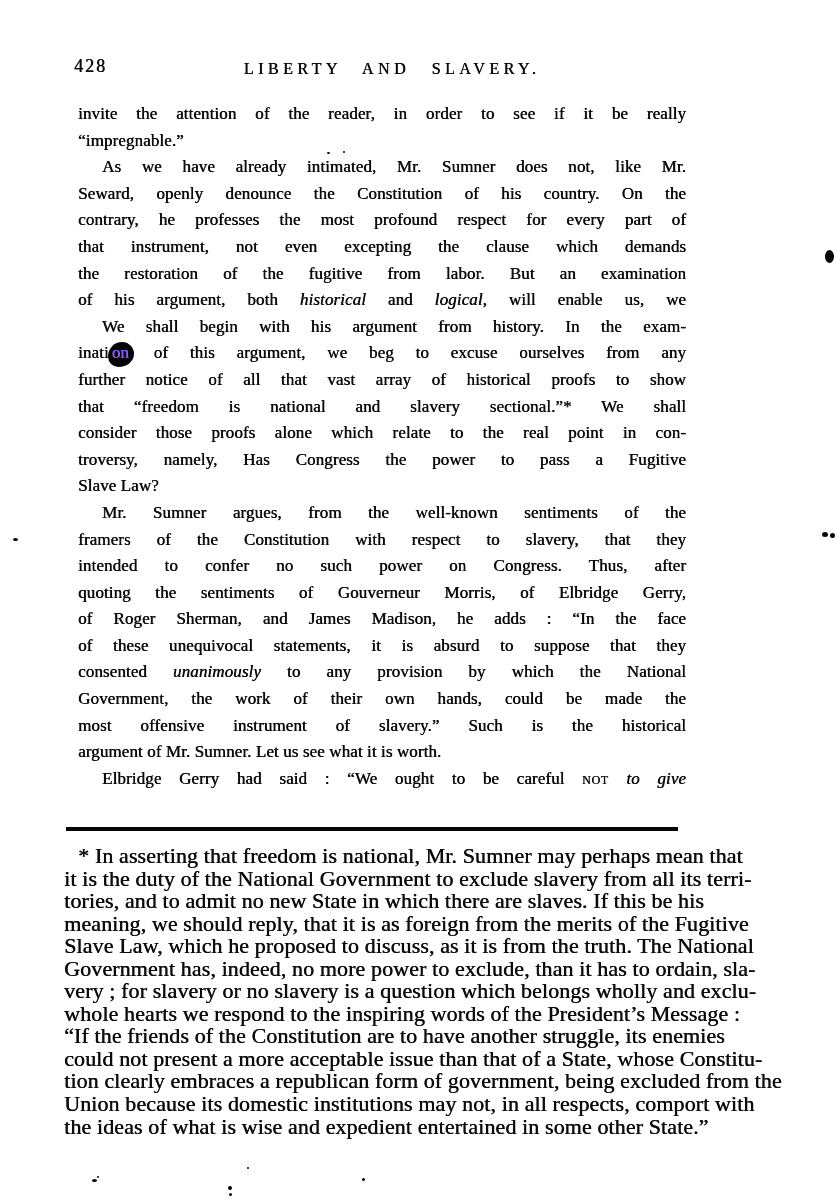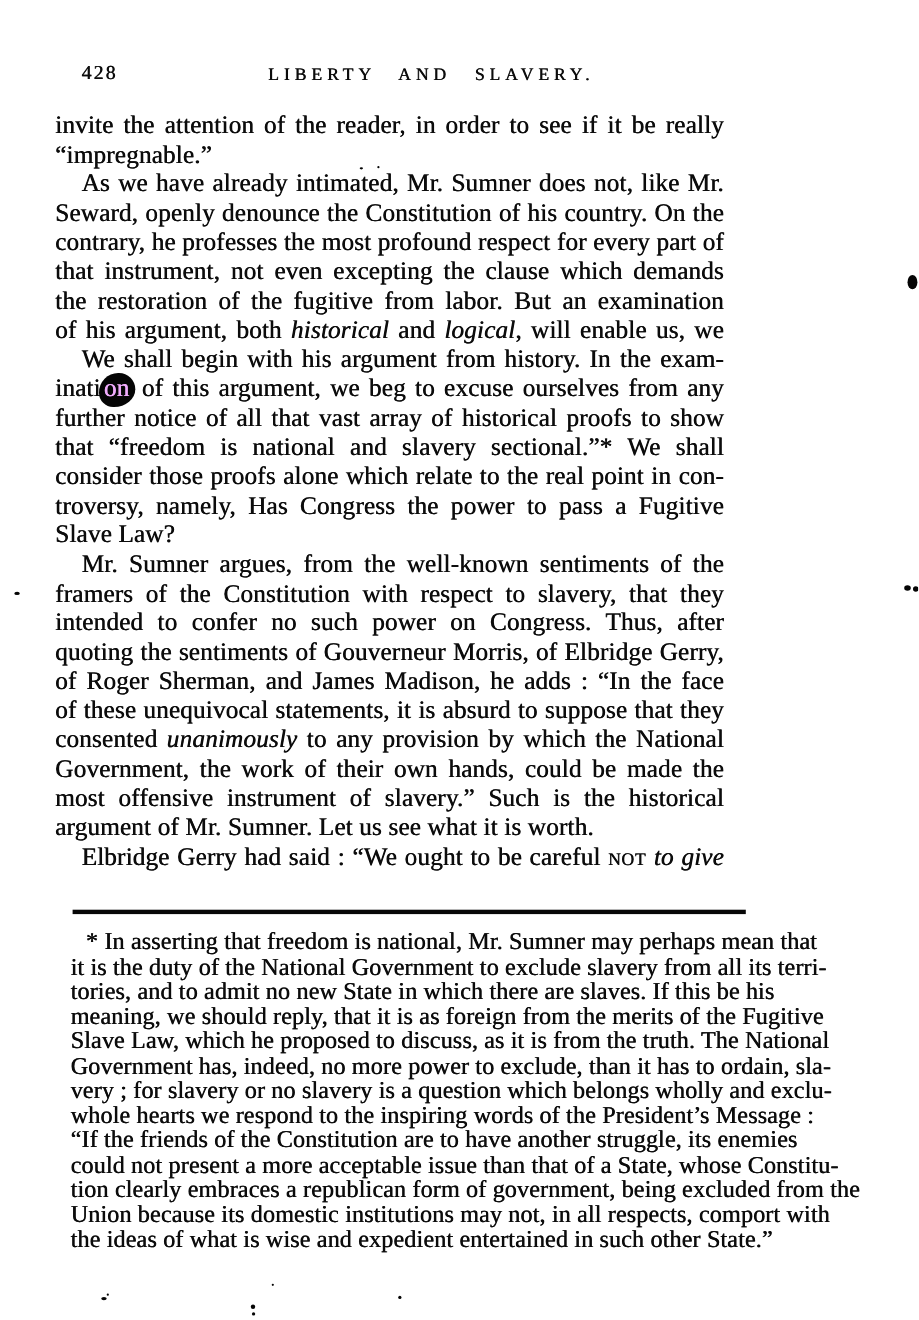--- a/index.html
+++ b/index.html
@@ -5,28 +5,28 @@
   html,body{margin:0;padding:0;background:#fff;}
   .page{
     position:relative;width:835px;height:1200px;overflow:hidden;
     background:var(--paper,#ffffff);color:var(--ink,#0c0c0c);
     font-family:"Liberation Serif","DejaVu Serif",serif;
     text-shadow:0.45px 0 0 currentColor; 
   }
   .header-num{position:absolute;left:74px;top:56px;font-size:18px;letter-spacing:2px;font-family:Liberation Serif, serif;}
   .header-title{position:absolute;left:86px;top:60px;width:612px;text-align:center;
     font-size:16px;letter-spacing:4.5px;word-spacing:13px;}
-  .body-text{position:absolute;left:50px;top:101px;width:608px;
-    font-size:23px;line-height:26.6px;letter-spacing:0.1px;}
+  .body-text{position:absolute;left:78px;top:101px;width:608px;
+    font-size:17px;line-height:26.6px;letter-spacing:0.1px;}
   .line{height:26.6px;white-space:nowrap;text-align:justify;text-align-last:justify;-moz-text-align-last:justify;}
   .line.last{text-align-last:left;-moz-text-align-last:left;}
   .body-text .indent{padding-left:24px;}
   .i{font-style:italic;}
   .sc{font-variant:small-caps;letter-spacing:0.6px;}
-  .blot{background:#050505;color:#f0abfc;border-radius:54% 46% 60% 40%/58% 48% 52% 42%;
+  .blot{background:#050505;color:#8b5cf6;border-radius:54% 46% 60% 40%/58% 48% 52% 42%;
     padding:1px 5px 5px 4px;margin:0 -2px 0 -1px;}
   .footnote-rule{position:absolute;left:66px;top:827px;width:612px;height:4px;background:#070707;}
   .footnote{position:absolute;left:64px;top:845px;width:616px;
     font-size:22px;line-height:22.55px;letter-spacing:0.1px;}
   .footnote .line{height:22.55px;}
   .footnote .indent{padding-left:14px;}
   .speck{position:absolute;background:#050505;border-radius:50%;}
 </style>
 </head>
 <body>
@@ -69,21 +69,21 @@
       <div class="line"><span>tories, and to admit no new State in which there are slaves.  If this be his</span></div>
       <div class="line"><span>meaning, we should reply, that it is as foreign from the merits of the Fugitive</span></div>
       <div class="line"><span>Slave Law, which he proposed to discuss, as it is from the truth.  The National</span></div>
       <div class="line"><span>Government has, indeed, no more power to exclude, than it has to ordain, sla-</span></div>
       <div class="line"><span>very ; for slavery or no slavery is a question which belongs wholly and exclu-</span></div>
       <div class="line"><span>whole hearts we respond to the inspiring words of the President’s Message :</span></div>
       <div class="line"><span>“If the friends of the Constitution are to have another struggle, its enemies</span></div>
       <div class="line"><span>could not present a more acceptable issue than that of a State, whose Constitu-</span></div>
       <div class="line"><span>tion clearly embraces a republican form of government, being excluded from the</span></div>
       <div class="line"><span>Union because its domestic institutions may not, in all respects, comport with</span></div>
-      <div class="line last"><span>the ideas of what is wise and expedient entertained in such other State.”</span></div>
+      <div class="line last"><span>the ideas of what is wise and expedient entertained in some other State.”</span></div>
     </div>
   <div id="artifacts">
       <div class="speck" style="left: 825px; top: 250px; width: 9px; height: 13px;"></div>
       <div class="speck" style="left: 822px; top: 532px; width: 6px; height: 5px;"></div>
       <div class="speck" style="left: 830px; top: 533px; width: 5px; height: 5px;"></div>
       <div class="speck" style="left: 13px; top: 538px; width: 5px; height: 3px;"></div>
       <div class="speck" style="left: 327px; top: 152px; width: 3px; height: 2px;"></div>
       <div class="speck" style="left: 343px; top: 151px; width: 2px; height: 2px;"></div>
       <div class="speck" style="left: 92px; top: 1179px; width: 5px; height: 3px;"></div>
       <div class="speck" style="left: 97px; top: 1176px; width: 2px; height: 2px;"></div>

